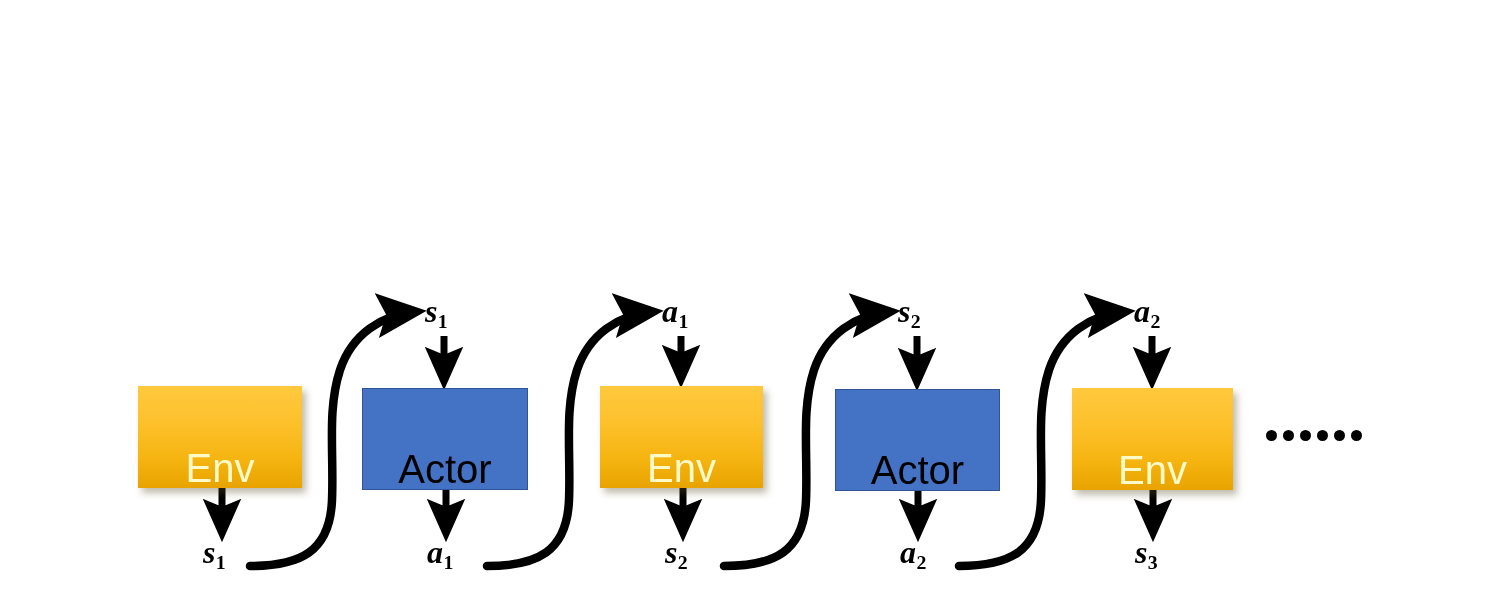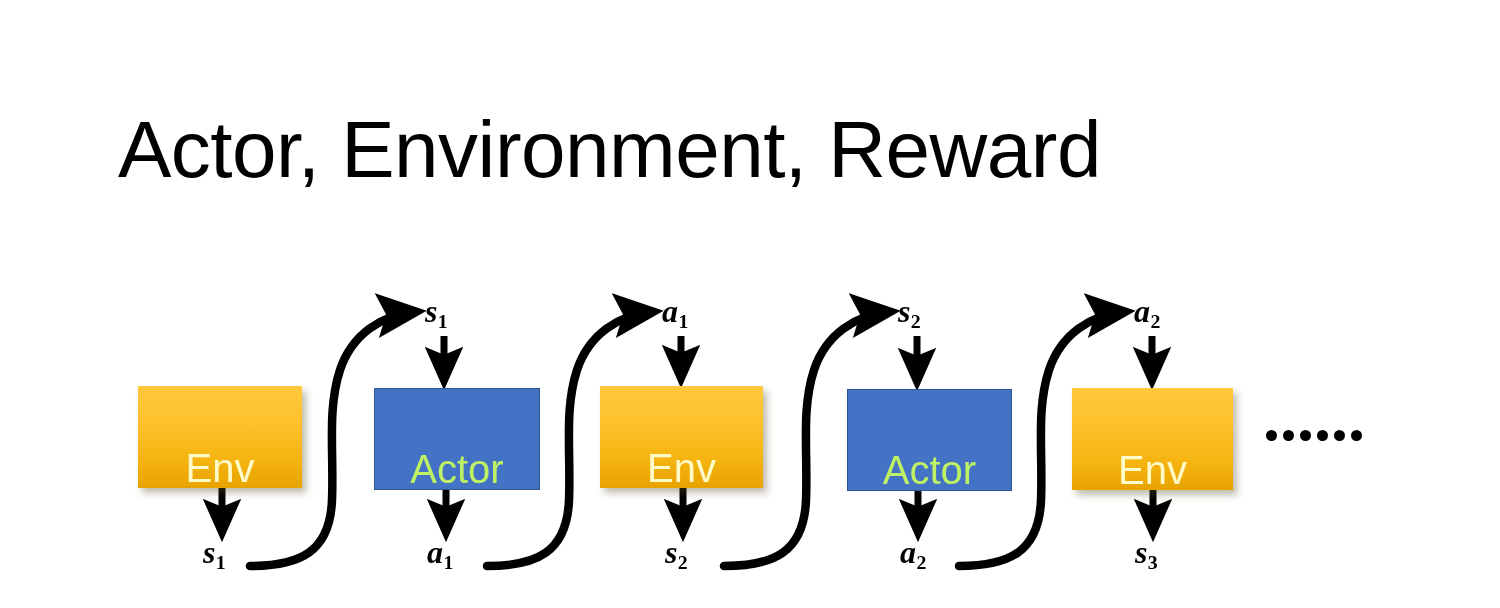--- a/index.html
+++ b/index.html
@@ -57,24 +57,23 @@
     user-select: none;
   }
   .node.env {
     background: linear-gradient(180deg, #FFC93E 0%, #FCC02A 38%, #F5B410 72%, #E8A300 100%);
     color: #FFFBC8;
     border: none;
     box-shadow: 4px 5px 7px rgba(90, 80, 40, 0.38);
   }
   .node.actor {
     background: #4472C4;
-    color: #bef264;
+    color: #000000;
     border: 1.5px solid #2F5597;
     box-shadow: none;
-    margin-left: 12px;
   }
 
   
   .mathlabel {
     position: absolute;
     font-family: "Liberation Serif", "DejaVu Serif", serif;
     font-style: italic;
     font-weight: 700;
     font-size: 32px;
     color: #000000;
@@ -105,21 +104,20 @@
     height: 11px;
     border-radius: 50%;
     background: #000000;
   }
 </style>
 </head>
 <body>
 
 <div id="slide">
 
-  <div id="slide-title">Actor, Environment, Reward</div>
 
   <svg id="diagram-svg" viewBox="0 0 1500 608" xmlns="http://www.w3.org/2000/svg">
     <defs>
       <marker id="ah" markerWidth="7" markerHeight="7" refX="4.6" refY="3.0" orient="auto" markerUnits="strokeWidth">
         <path d="M0,0.25 L6.2,3.0 L0,5.75 L1.15,3.0 Z" fill="#000000"></path>
       </marker>
       <marker id="ah-curve" markerWidth="6.6" markerHeight="6.6" refX="4.4" refY="2.85" orient="auto" markerUnits="strokeWidth">
         <path d="M0,0.2 L5.9,2.85 L0,5.5 L1.1,2.85 Z" fill="#000000"></path>
       </marker>
     </defs>

